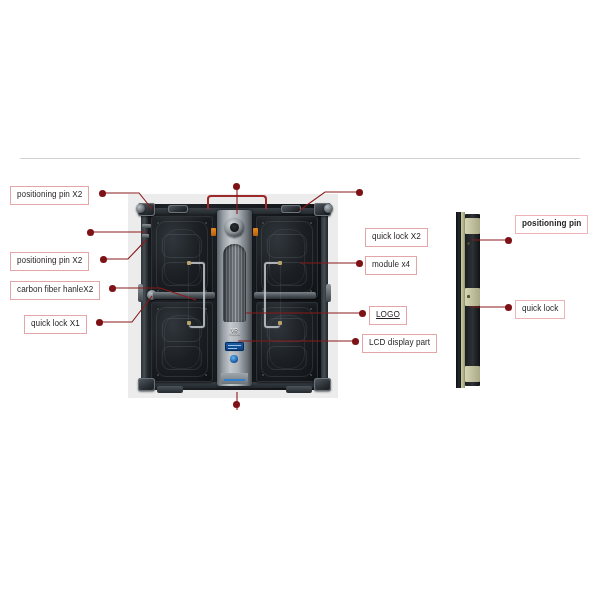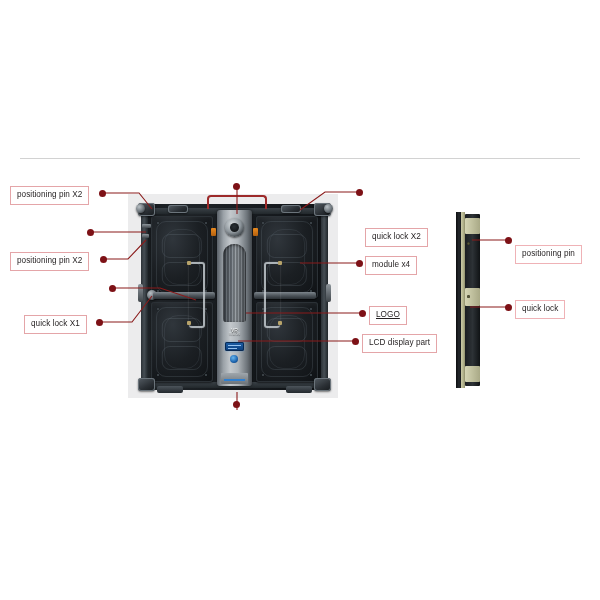--- a/index.html
+++ b/index.html
@@ -293,38 +293,39 @@
   <div class="dot" style="left:233px;top:183px;"></div>
 
   <div class="lbl" style="left:10px;top:186px;">positioning pin X2</div>
   <div class="dot" style="left:99px;top:190px;"></div>
 
   <div class="dot" style="left:87px;top:229px;"></div>
 
   <div class="lbl" style="left:10px;top:252px;">positioning pin X2</div>
   <div class="dot" style="left:100px;top:256px;"></div>
 
+  <div class="lbl" style="left:10px;top:281px;">carbon fiber hanleX2</div>
   <div class="dot" style="left:109px;top:285px;"></div>
 
   <div class="lbl" style="left:24px;top:315px;text-align:center;">quick lock X1</div>
   <div class="dot" style="left:96px;top:319px;"></div>
 
   <div class="lbl" style="left:365px;top:185px;margin-top:43px;">quick lock X2</div>
   <div class="dot" style="left:356px;top:189px;"></div>
 
   <div class="lbl" style="left:365px;top:256px;">module x4</div>
   <div class="dot" style="left:356px;top:260px;"></div>
 
   <div class="lbl" style="left:369px;top:306px;text-decoration:underline;">LOGO</div>
   <div class="dot" style="left:359px;top:310px;"></div>
 
   <div class="lbl" style="left:362px;top:334px;">LCD display part</div>
   <div class="dot" style="left:352px;top:338px;"></div>
 
   <div class="dot" style="left:233px;top:401px;"></div>
 
-  <div class="lbl pinkish" style="left:515px;top:245px;">positioning pin</div>
+  <div class="lbl pinkish" style="left:515px;top:215px;font-weight:bold;">positioning pin</div>
   <div class="dot" style="left:505px;top:237px;"></div>
 
   <div class="lbl pinkish" style="left:515px;top:300px;">quick lock</div>
   <div class="dot" style="left:505px;top:304px;"></div>
 
 </div>
 
 </body></html>

